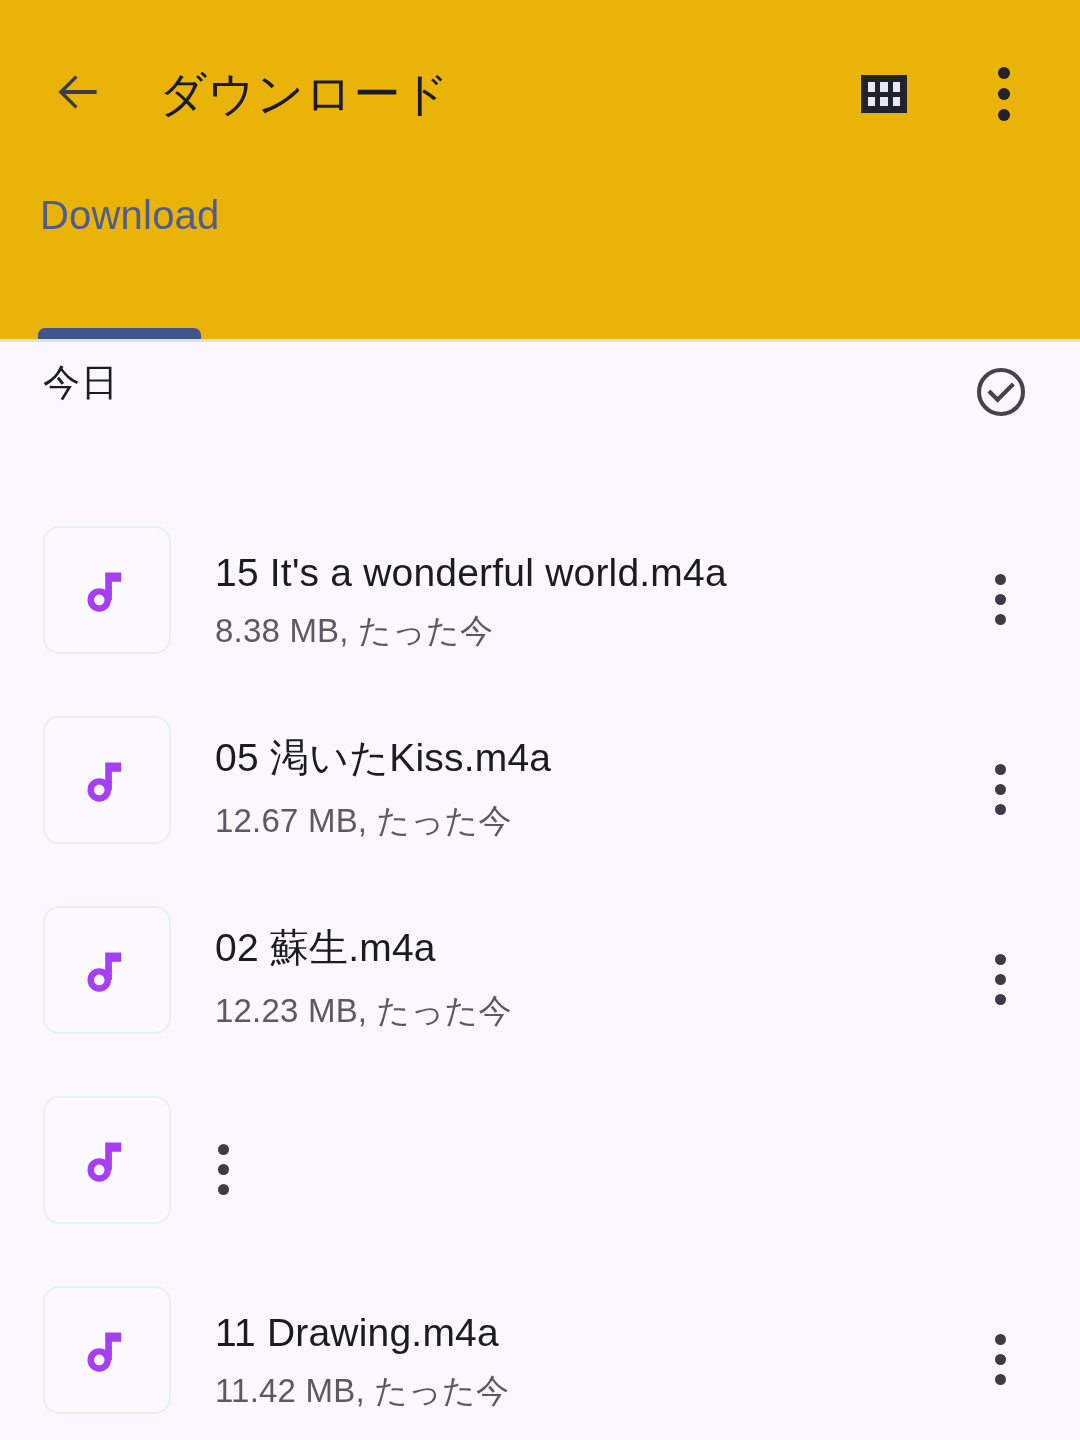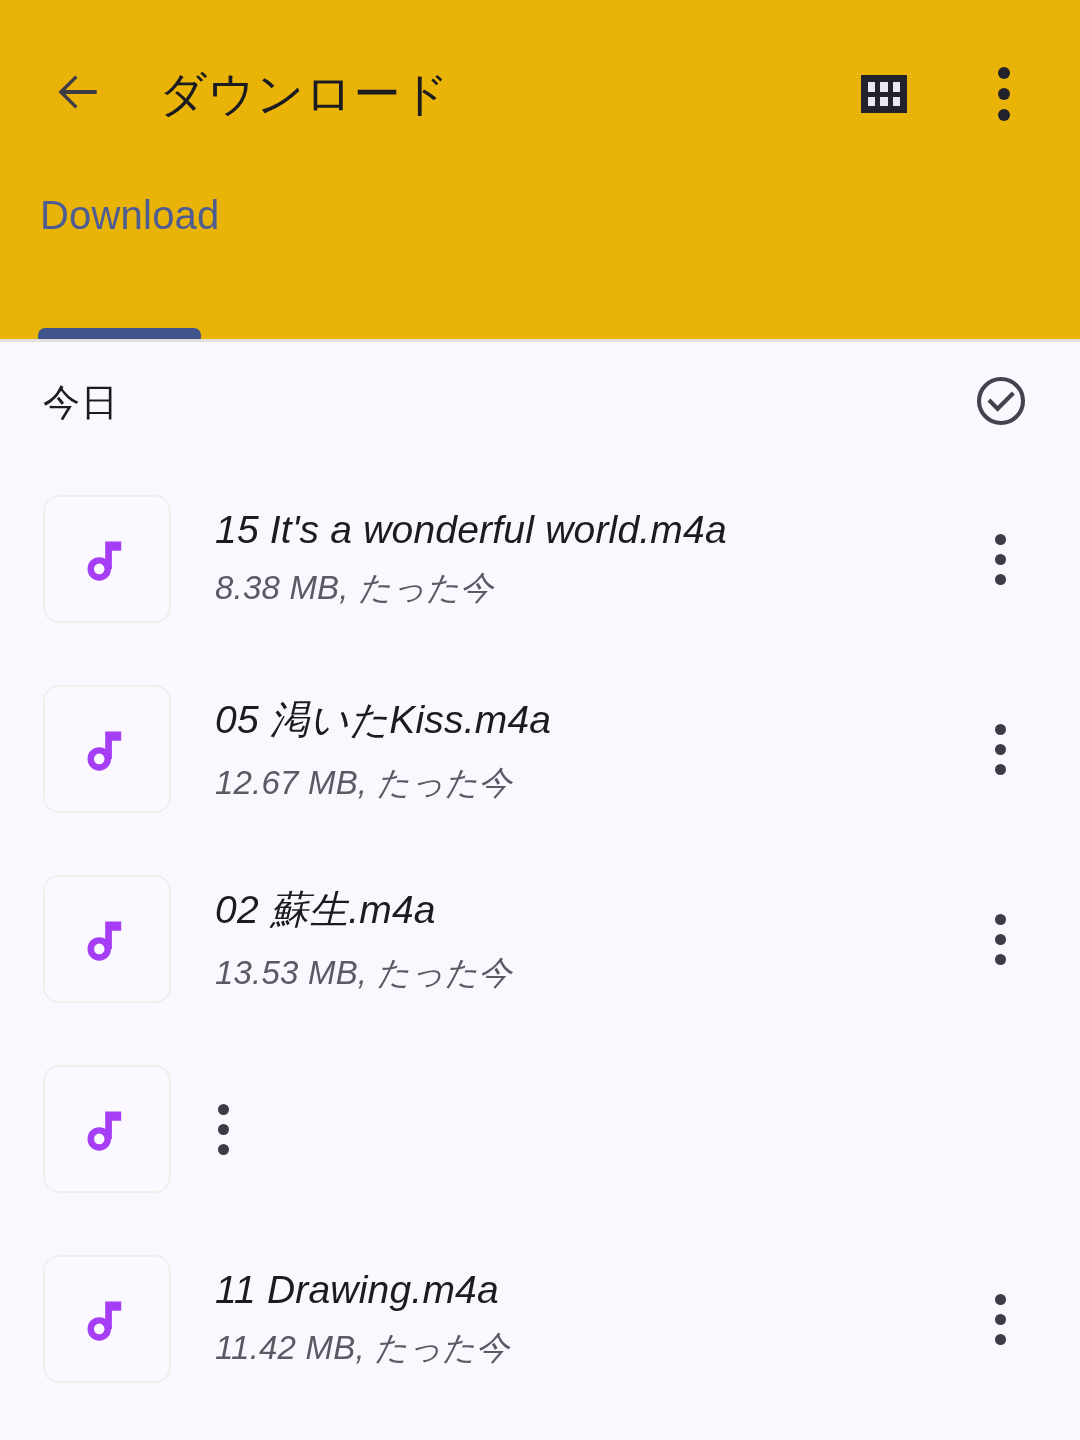--- a/index.html
+++ b/index.html
@@ -131,21 +131,20 @@
 
   
   .content {
     background: #faf7ff;
     height: 1095px;
     overflow: hidden;
   }
   .section-header {
     height: 122px;
     display: flex;
-    align-items: center;
     padding: 16px 43px;
     box-sizing: border-box;
   }
   .section-title {
     font-size: 37px;
     color: #1b1b22;
     letter-spacing: 1px;
   }
   .section-header .spacer { flex: 1 1 auto; }
   .select-all-btn {
@@ -154,25 +153,24 @@
     display: flex;
     align-items: center;
     justify-content: center;
     cursor: pointer;
   }
 
   
   .file-row {
     height: 190px;
     display: flex;
-    align-items: center;
+    align-items: flex-end;
     padding: 0 0 0 43px;
     box-sizing: border-box;
     cursor: pointer;
-    font-style: italic;
   }
   .thumb {
     width: 124px;
     height: 124px;
     border: 2px solid #eaf2ea;
     border-radius: 16px;
     background: #fbf9ff;
     display: flex;
     align-items: center;
     justify-content: center;
@@ -326,21 +324,21 @@
     <div class="thumb">
       <span>
         <svg width="62" height="62" viewBox="0 0 24 24" aria-hidden="true">
           <path d="M11.3 6.0h6.2v3.6h-3.6v7.0h-2.6z" fill="#a63ef5"></path>
           <circle cx="9.0" cy="16.6" r="3.3" fill="none" stroke="#a63ef5" stroke-width="2.5"></circle>
         </svg>
       </span>
     </div>
     <div class="file-meta">
       <div class="file-name">02 蘇生.m4a</div>
-      <div class="file-sub">13.53 MB, たった今</div>
+      <div class="file-sub">12.23 MB, たった今</div>
     </div>
     <div class="row-menu-btn">
       <span class="dots row-dots">
         <i></i>
           <i></i>
           <i></i>
       </span>
     </div>
   </div>
 

